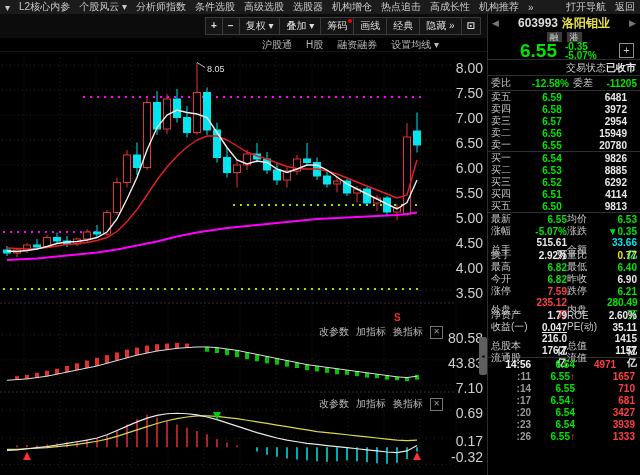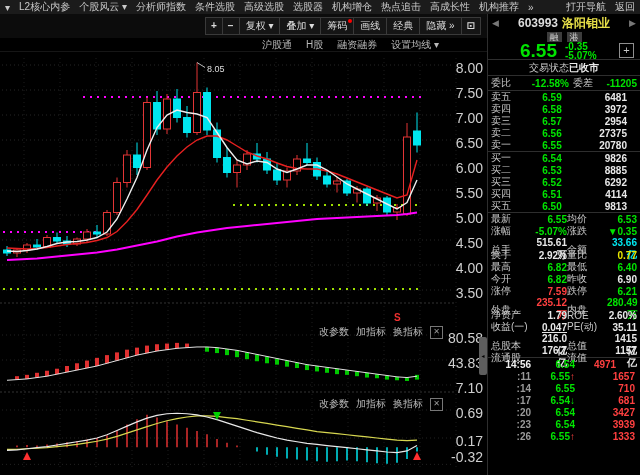--- a/index.html
+++ b/index.html
@@ -42,21 +42,21 @@
   .badges{height:10px;display:flex;justify-content:center;gap:5px;}
   .badge{background:#3c3c3c;color:#d5d5d5;font-size:9px;line-height:10px;padding:0 3px;}
   .pricerow{height:17px;display:flex;align-items:center;padding:0 6px;}
   .bigprice{font-size:19px;font-weight:bold;margin-left:26px;line-height:17px;}
   .chgcol{margin-left:8px;font-size:10px;font-weight:bold;line-height:9px;}
   .plusbox{margin-left:auto;width:13px;height:13px;border:1px solid #8f8f8f;color:#c8c8c8;
            font-size:11px;line-height:12px;text-align:center;}
   .r{display:grid;align-items:center;height:12px;font-size:10px;font-weight:bold;padding:0 3px;}
   .lb{color:#c8c8c8;font-weight:normal;white-space:nowrap;overflow:hidden;}
   .sec{border-top:1px solid #2e2e2e;}
-  .status{height:15px;display:flex;justify-content:center;align-items:center;
+  .status{height:15px;display:flex;justify-content:flex-end;align-items:center;
           font-size:10px;padding:0 4px;}
   .status .val{color:#eaeaea;font-weight:bold;}
   .wb{grid-template-columns:26px 52px 26px 1fr;height:14px;}
   .wb .v{text-align:right;}
   .dkrow{height:13px;text-align:center;font-size:10px;font-weight:bold;}
   .dkrow a{color:#e8e048;text-decoration:underline;cursor:pointer;}
   .ob{grid-template-columns:26px 1fr 50px;}
   .ob .pc{text-align:center;}
   .ob .vv{text-align:right;color:#e8e8e8;padding-right:10px;}
   .st{grid-template-columns:44px 32px 40px 1fr;}
@@ -401,21 +401,21 @@
           <span class="vv">3972</span>
         </div>
         <div class="r ob">
           <span class="lb">卖三</span>
           <span class="pc" style="color: rgb(0, 228, 0);">6.57</span>
           <span class="vv">2954</span>
         </div>
         <div class="r ob">
           <span class="lb">卖二</span>
           <span class="pc" style="color: rgb(0, 228, 0);">6.56</span>
-          <span class="vv">27375</span>
+          <span class="vv">15949</span>
         </div>
         <div class="r ob">
           <span class="lb">卖一</span>
           <span class="pc" style="color: rgb(0, 228, 0);">6.55</span>
           <span class="vv">20780</span>
         </div>
       </div>
     <div class="sec" id="bids">
         <div class="r ob">
           <span class="lb">买一</span>

